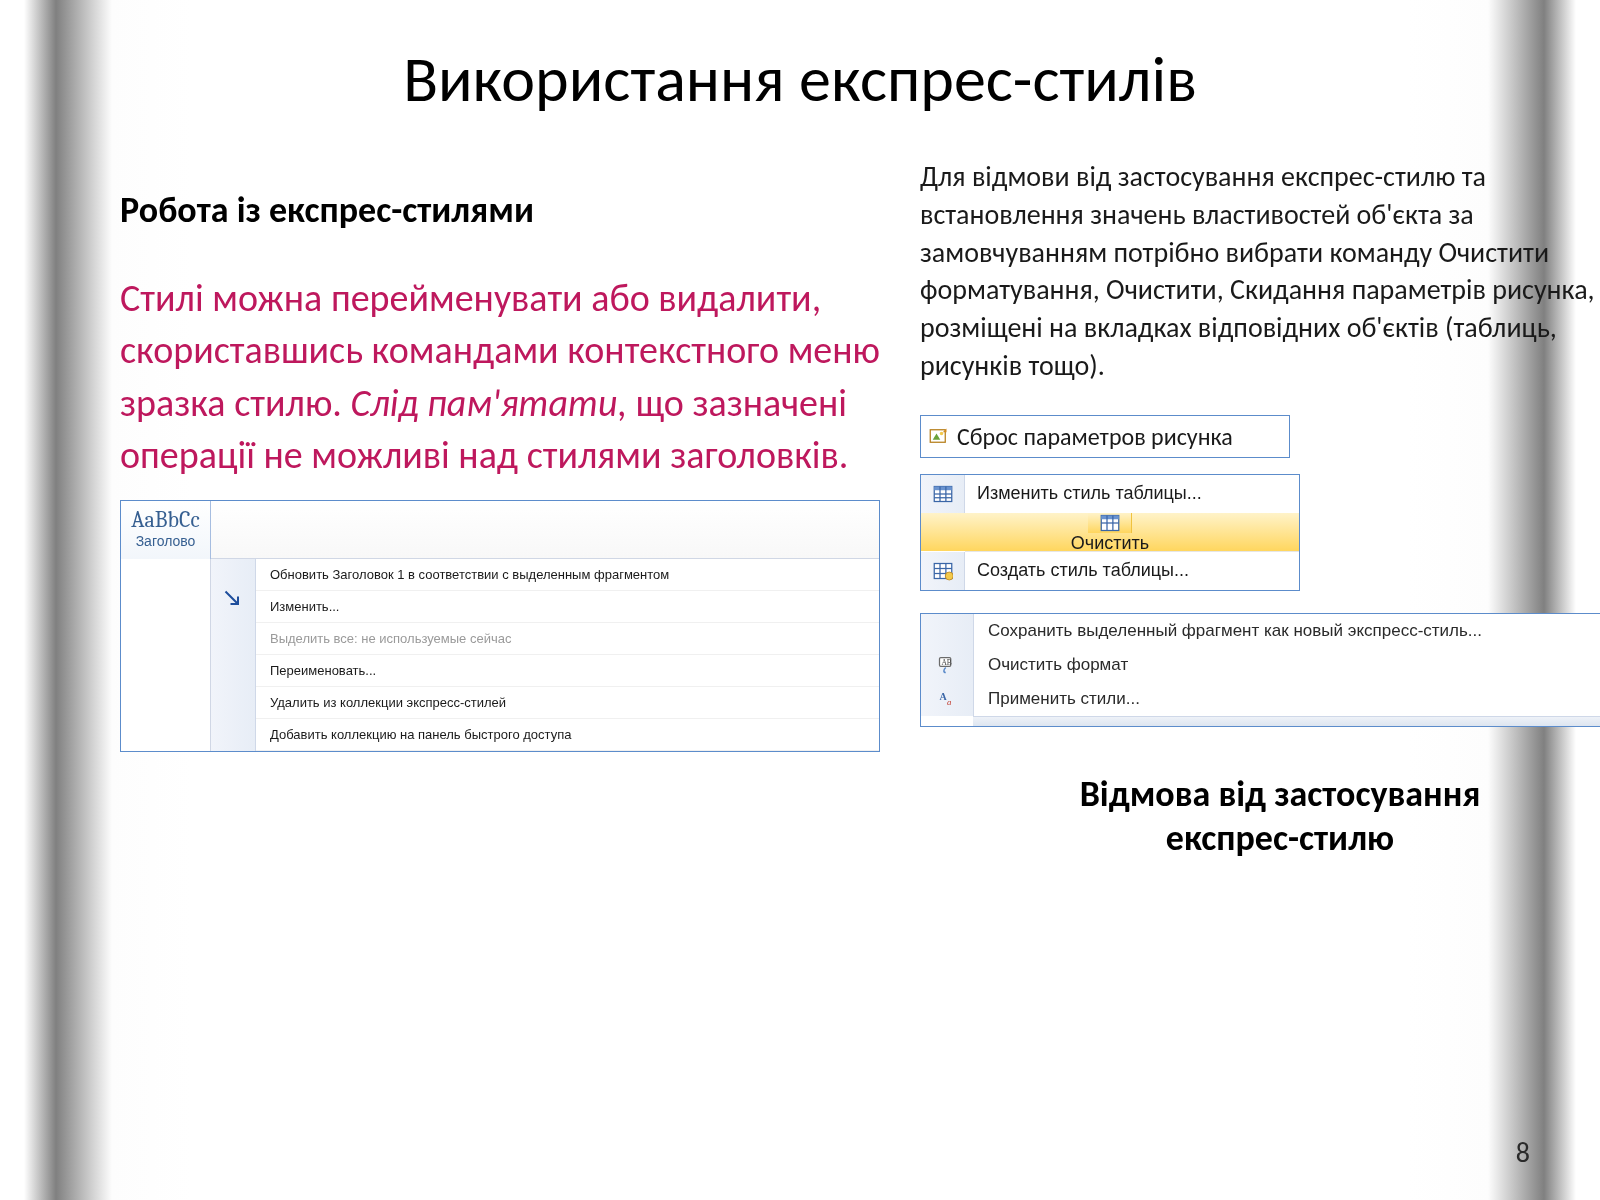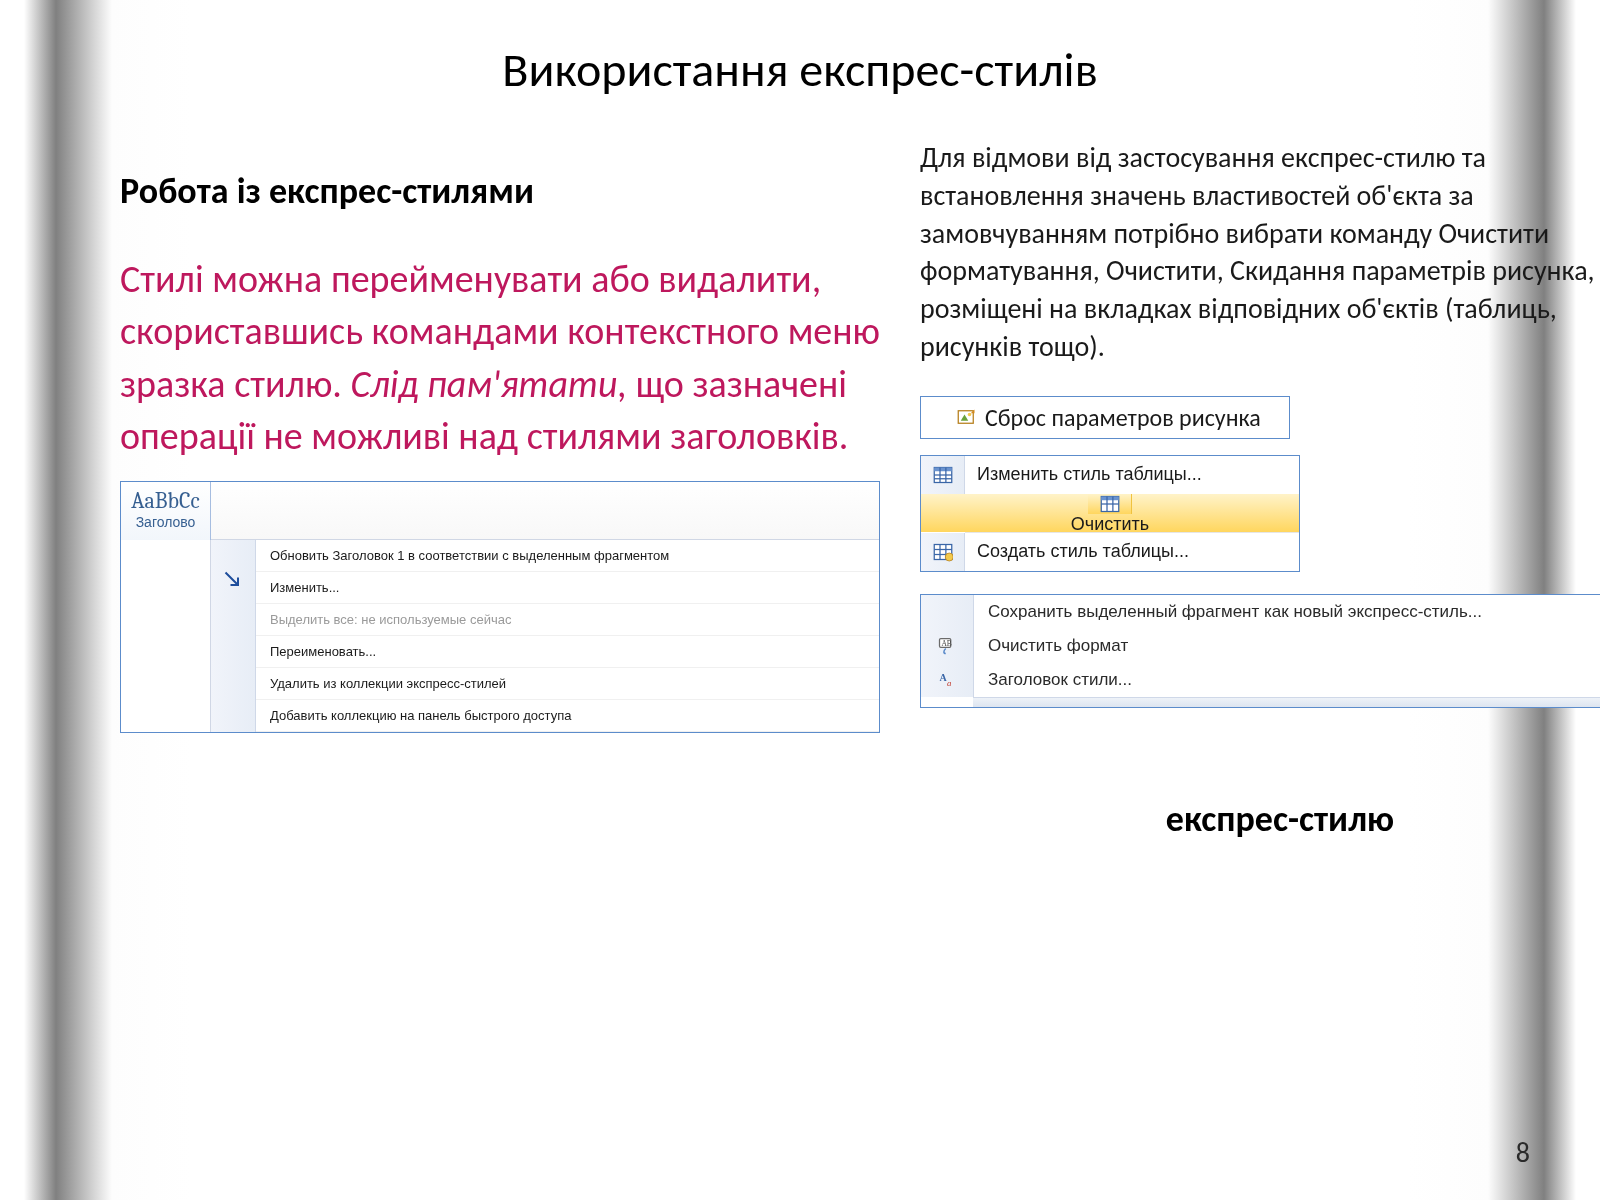--- a/index.html
+++ b/index.html
@@ -8,21 +8,21 @@
     background: linear-gradient(to right, #ffffff 0%, #ffffff 1.5%, #808080 3.5%, #fdfdfd 7%, #ffffff 12%, #ffffff 88%, #fdfdfd 93%, #808080 96.5%, #ffffff 98.5%, #ffffff 100%);
     position: relative;
     color: #1a1a1a;
   }
   .slide {
     position: absolute;
     left: 120px; right: 120px; top: 30px; bottom: 40px;
   }
   .title {
     text-align: center;
-    font-size: 48px;
+    font-size: 64px;
     font-weight: 400;
     margin: 10px 0 40px 0;
     color: #000;
   }
   .cols { display: flex; gap: 40px; }
   .col-left { flex: 0 0 48%; }
   .col-right { flex: 1; }
   .sub-left {
     font-size: 36px;
     font-weight: 700;
@@ -94,21 +94,21 @@
   .ss1-left-blank { width: 90px; border-right: 1px solid #d0d7e5; background:#fff; }
 
   
   .ss2 {
     border: 1px solid #5C8CCB;
     background: #fff;
     width: 370px;
     padding: 6px 10px 6px 8px;
     margin-bottom: 16px;
   }
-  .ss2-row { display: flex; align-items: center; gap: 8px; margin-left: 28px; }
+  .ss2-row { display: flex; align-items: center; gap: 8px; }
   .ss2-label { font-size: 24px; color: #1a1a1a; }
 
   
   .ss3 {
     border: 1px solid #5C8CCB;
     background: #fff;
     width: 380px;
     font-family: "Segoe UI", Tahoma, sans-serif;
     margin-bottom: 22px;
   }
@@ -265,27 +265,27 @@
           </div>
           <div class="ss4-label"><span>Очистить формат</span></div>
         </div>
         <div class="ss4-row">
           <div class="ss4-iconcell">
             <svg class="icon16" viewBox="0 0 16 16">
               <text x="2" y="9" font-size="8" fill="#3a66a7" font-family="serif" font-weight="bold">A</text>
               <text x="8" y="13" font-size="7" fill="#c0392b" font-family="serif" font-style="italic">a</text>
             </svg>
           </div>
-          <div class="ss4-label"><span>Заголовок стили...</span></div>
+          <div class="ss4-label"><span>Применить стили...</span></div>
         </div>
         <div class="ss4-scroll"></div>
       </div>
 
       <div class="sub-right">
-        <br>
+        <span>Відмова  від застосування</span><br>
         <span>експрес-стилю</span>
       </div>
 
     </div>
   </div>
 </div>
 
 <div class="page-num">8</div>
 
 </body></html>

